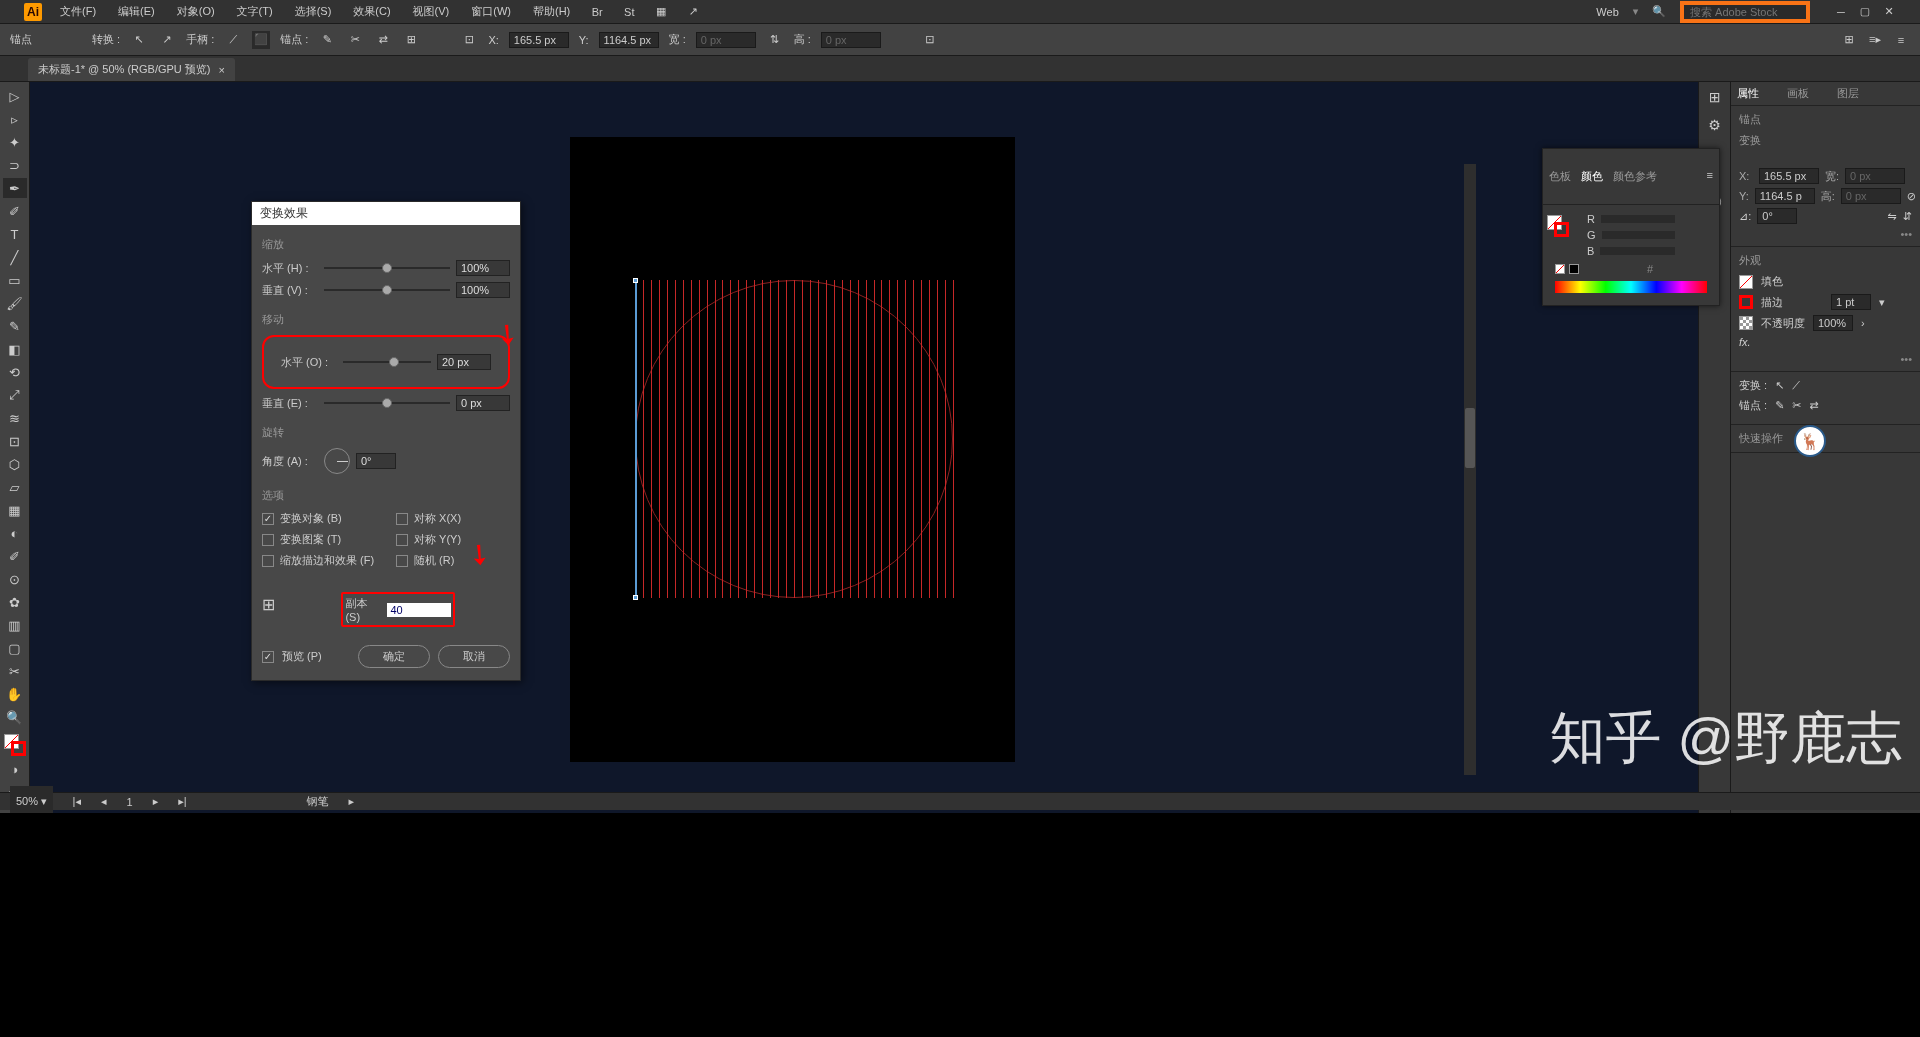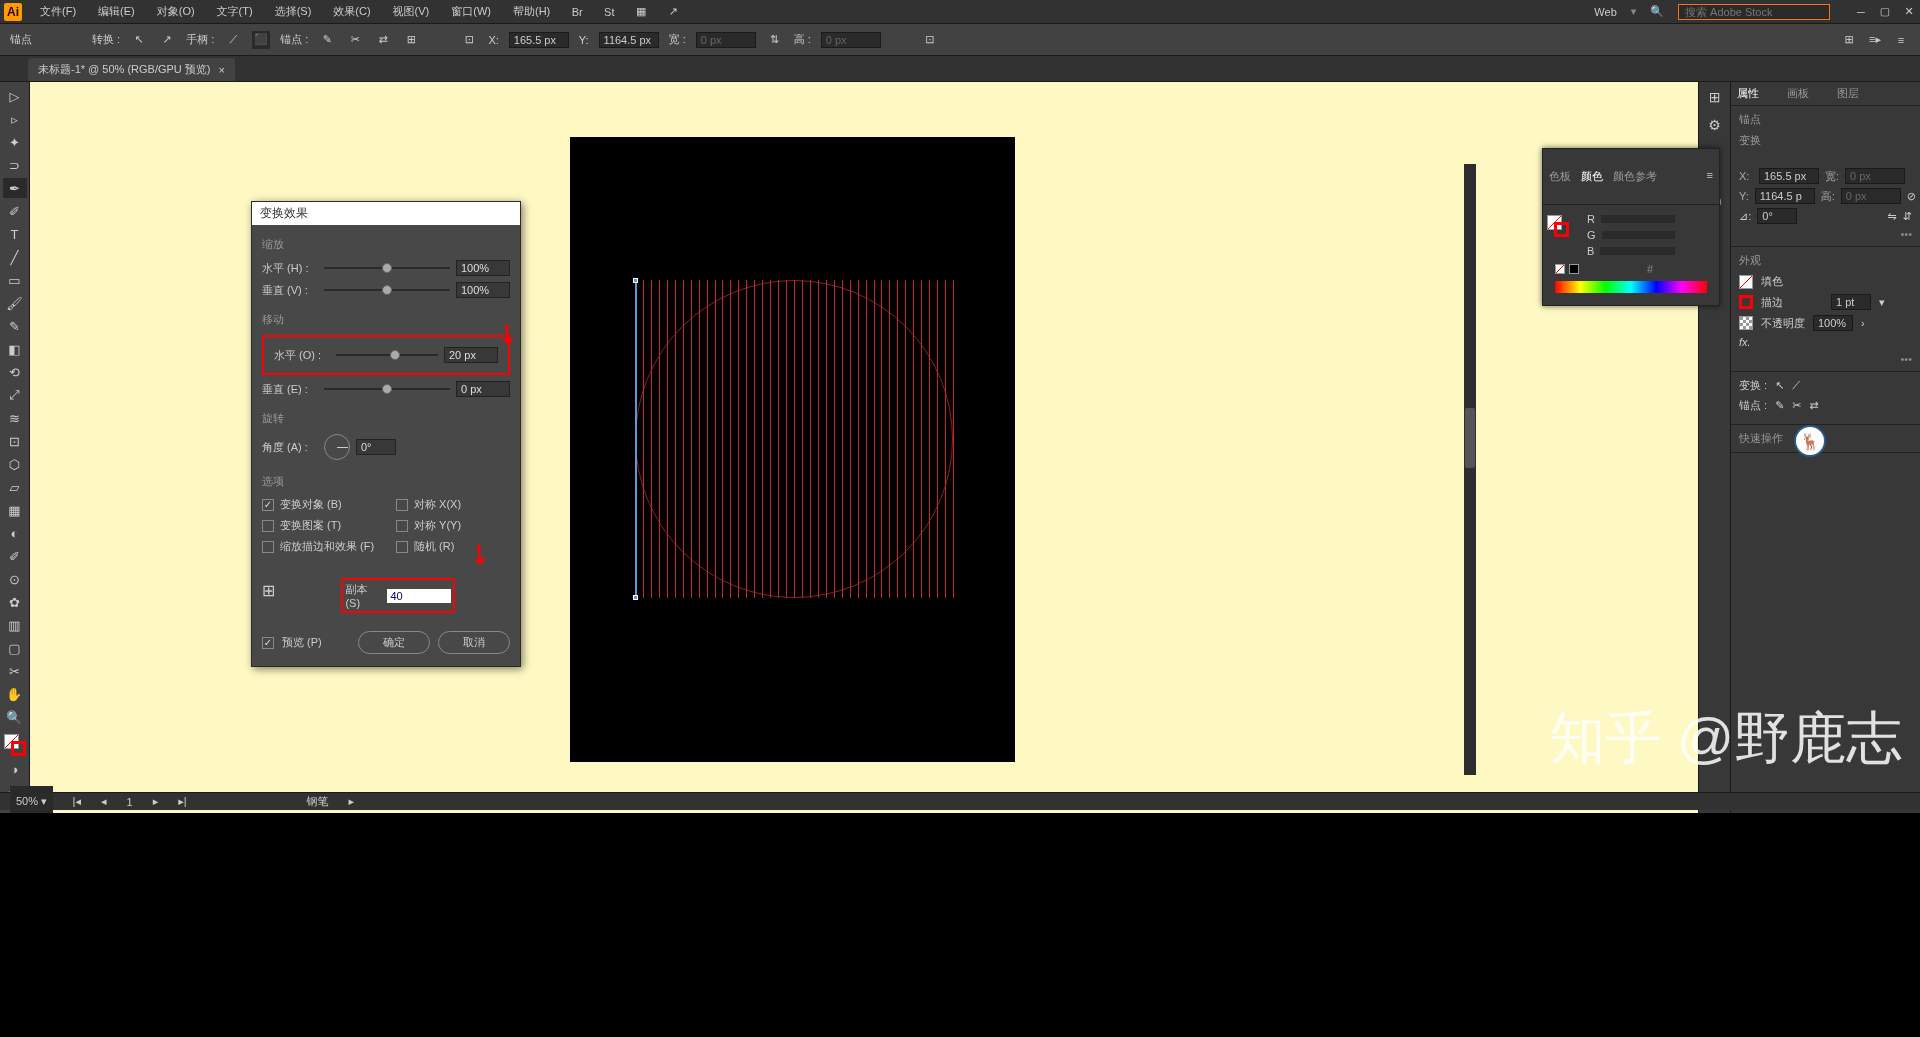--- a/index.html
+++ b/index.html
@@ -1,54 +1,54 @@
 <!DOCTYPE html>
 <html><head>
 <meta charset="utf-8">
 <style>
 *{margin:0;padding:0;box-sizing:border-box;font-family:"Microsoft YaHei",Arial,sans-serif;font-size:11px;color:#ccc;user-select:none}
 body{background:#323232;width:1920px;height:1037px;overflow:hidden;position:relative}
-.menubar{height:24px;background:#323232;display:flex;align-items:center;padding:0 4px;gap:14px;border-bottom:1px solid #1a1a1a}
+.menubar{height:24px;background:#323232;display:flex;align-items:center;padding:0 24px;gap:14px;border-bottom:1px solid #1a1a1a}
 .ai-logo{width:18px;height:18px;background:#ff9a00;color:#2a0800;font-weight:bold;display:flex;align-items:center;justify-content:center;font-size:12px;border-radius:2px}
 .menu-item{padding:2px 4px;cursor:pointer}
 .menubar-right{margin-left:auto;display:flex;align-items:center;gap:14px}
 .win-controls{display:flex;gap:10px;margin-left:10px}
 .win-btn{width:14px;height:14px;display:flex;align-items:center;justify-content:center;cursor:pointer}
 .controlbar{height:32px;background:#424242;display:flex;align-items:center;padding:0 10px;gap:10px;border-bottom:1px solid #1a1a1a}
 .cb-label{color:#ccc}
 .cb-input{background:#2a2a2a;border:1px solid #1a1a1a;padding:1px 4px;width:60px;color:#ccc}
 .cb-ico{width:18px;height:18px;display:flex;align-items:center;justify-content:center;color:#ccc}
 .tabs{height:26px;background:#323232;display:flex;align-items:flex-end;padding-left:28px;border-bottom:1px solid #1a1a1a}
 .tab{background:#424242;padding:4px 10px;border-top-left-radius:3px;border-top-right-radius:3px;display:flex;align-items:center;gap:8px}
 .tab-close{cursor:pointer}
 .main{display:flex;height:calc(100% - 100px)}
 .toolbox{width:30px;background:#424242;border-right:1px solid #1a1a1a;display:flex;flex-direction:column;align-items:center;padding-top:4px;gap:3px}
 .tool{width:24px;height:20px;display:flex;align-items:center;justify-content:center;cursor:pointer;color:#ccc;font-size:13px}
 .tool.active{background:#2a2a2a}
 .swatch-box{width:22px;height:22px;position:relative;margin-top:4px}
 .swatch-fill{width:15px;height:15px;position:absolute;top:0;left:0;background:linear-gradient(135deg,#fff 0%,#fff 48%,#f00 48%,#f00 52%,#fff 52%);border:1px solid #999}
 .swatch-stroke{width:15px;height:15px;position:absolute;bottom:0;right:0;border:3px solid #f00;background:transparent}
-.canvas-wrap{flex:1;background:#fef9c3;position:relative;overflow:hidden}
+.canvas-wrap{flex:1;background:#0f172a;position:relative;overflow:hidden}
 .artboard{position:absolute;left:540px;top:55px;width:445px;height:625px;background:#000}
 .stripes{position:absolute;left:605px;top:198px;width:318px;height:318px}
 .vline{position:absolute;top:0;bottom:0;width:1px;background:#c62828}
 .vline.first{background:#5a9bd4;width:2px}
 .sel-handle{position:absolute;width:5px;height:5px;background:#5a9bd4;border:1px solid #fff}
 .circle-path{position:absolute;left:605px;top:198px;width:318px;height:318px;border:1px solid #8b2020;border-radius:50%}
 .dlg{position:absolute;left:221px;top:119px;width:270px;background:#484848;border:1px solid #2a2a2a;box-shadow:2px 2px 8px rgba(0,0,0,.5)}
 .dlg-title{background:#fff;color:#333;padding:3px 8px;font-size:12px}
 .dlg-body{padding:12px 10px}
 .dlg-sect{margin-bottom:14px}
 .dlg-sect-title{color:#999;margin-bottom:8px}
 .dlg-row{display:flex;align-items:center;gap:6px;margin-bottom:6px}
 .dlg-lbl{width:56px;text-align:left;font-size:11px}
 .slider-track{flex:1;height:2px;background:#2a2a2a;position:relative}
 .slider-thumb{width:10px;height:10px;border-radius:50%;background:#aaa;border:1px solid #666;position:absolute;top:-4px;transform:translateX(-50%)}
 .dlg-val{width:54px;background:#383838;border:1px solid #222;padding:1px 4px;text-align:left;color:#ddd}
-.dlg-row.hl{border:2px solid #f00;padding:10px;border-radius:0}
+.dlg-row.hl{border:2px solid #f00;padding:17px;border-radius:12px}
 .angle-dial{width:26px;height:26px;border:1px solid #888;border-radius:50%;position:relative}
 .angle-line{position:absolute;left:50%;top:50%;width:11px;height:1px;background:#ccc;transform-origin:left}
 .chk-row{display:flex;align-items:center;gap:6px;margin-bottom:4px}
 .chk{width:12px;height:12px;border:1px solid #888;display:flex;align-items:center;justify-content:center;font-size:10px}
 .chk.on::after{content:"✓";color:#ddd}
 .opt-grid{display:grid;grid-template-columns:1fr 1fr;gap:2px 20px}
 .copies-row{display:flex;align-items:center;gap:8px;margin-top:10px}
 .copies-row.hl{border:2px solid #f00;padding:2px;border-radius:2px;width:114px;margin-left:66px}
 .copies-input{width:64px;background:#fff;color:#006;padding:1px 3px;border:none}
 .dlg-footer{display:flex;align-items:center;gap:8px;margin-top:18px}
@@ -71,21 +71,21 @@
 .rgb-val{width:26px;background:#2a2a2a;text-align:center}
 .spectrum{height:12px;margin:6px 8px;background:linear-gradient(90deg,#f00,#ff0,#0f0,#0ff,#00f,#f0f,#f00)}
 .statusbar{position:absolute;bottom:227px;left:0;right:0;height:18px;background:#323232;display:flex;align-items:center;padding:0 10px;gap:20px;border-top:1px solid #1a1a1a}
 .zoom-sel{background:#2a2a2a;padding:9px 6px}
 .watermark{position:absolute;right:18px;bottom:260px;font-size:56px;color:rgba(255,255,255,.85);font-weight:500;pointer-events:none}
 .avatar{position:absolute;right:94px;top:425px;width:32px;height:32px;border-radius:50%;background:#fff;border:2px solid #2a5a8a;display:flex;align-items:center;justify-content:center;font-size:16px}
 .black-bottom{position:absolute;left:0;right:0;bottom:0;height:224px;background:#000}
 .appearance-panel{border-bottom:1px solid #222;padding:6px 8px}
 .ap-row{display:flex;align-items:center;gap:8px;margin-bottom:5px;font-size:11px}
 .ap-swatch{width:14px;height:14px;border:1px solid #999}
-.search-stock{background:#2a2a2a;border:1px solid #f97316;padding:1px 6px;width:152px;color:#888}
+.search-stock{background:#2a2a2a;border:4px solid #f97316;padding:1px 6px;width:130px;color:#888}
 .scrollbar-v{position:absolute;right:222px;top:82px;bottom:244px;width:12px;background:#2e2e2e}
 .scroll-thumb{position:absolute;left:1px;right:1px;top:40%;height:60px;background:#555;border-radius:2px}
 </style>
 </head>
 <body>
 
 <div class="menubar">
   <div class="ai-logo">Ai</div>
   <span class="menu-item">文件(F)</span>
   <span class="menu-item">编辑(E)</span>

